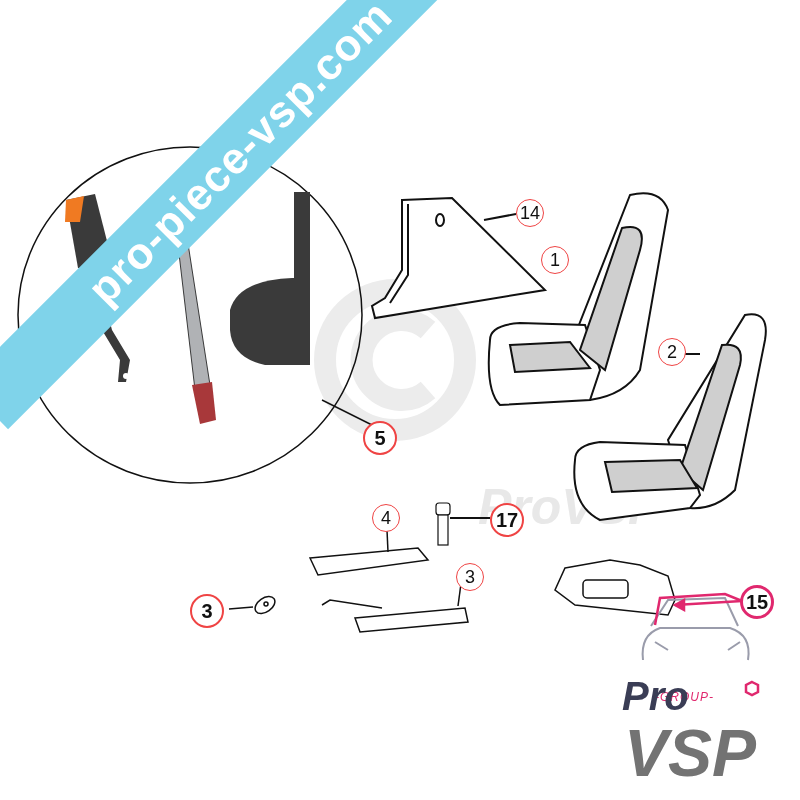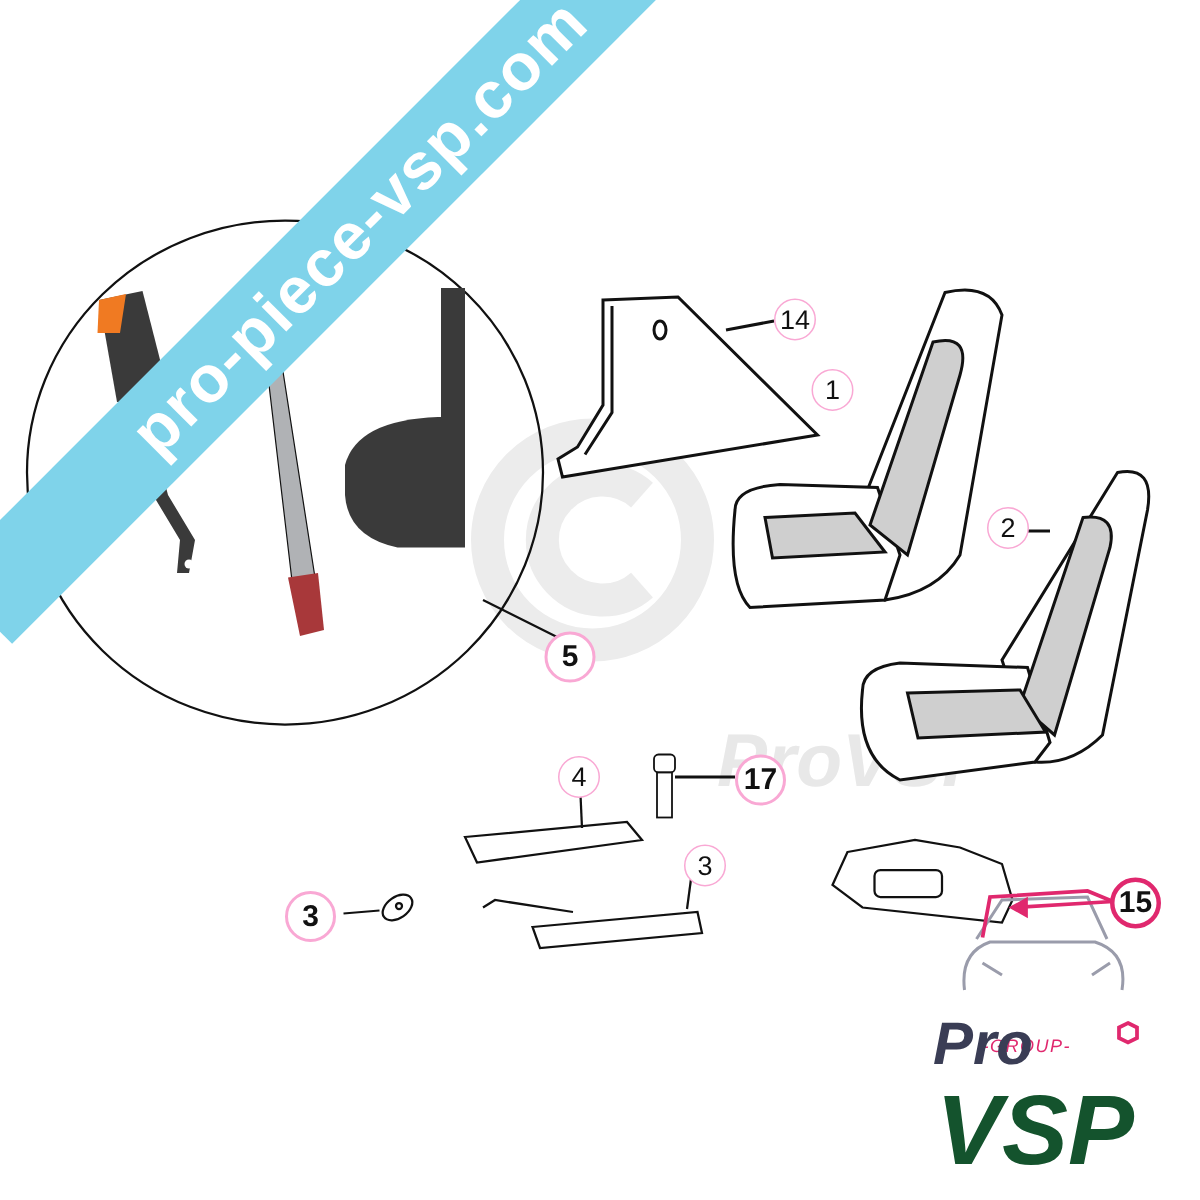--- a/index.html
+++ b/index.html
@@ -1,30 +1,30 @@
 <!DOCTYPE html>
 <html><head>
 <meta charset="utf-8">
 <style>
   html, body { margin:0; padding:0; background:#ffffff; }
   body { width:800px; height:800px; position:relative; overflow:hidden; font-family:"Liberation Sans", sans-serif; }
   .stage { position:absolute; left:0; top:0; width:800px; height:800px; }
-  .callout { position:absolute; width:34px; height:34px; border:2px solid #f9a8d4; border-radius:50%; background:#fff;
+  .callout { position:absolute; width:34px; height:34px; border:2px solid #ef4444; border-radius:50%; background:#fff;
     display:flex; align-items:center; justify-content:center; font-size:20px; color:#111; box-sizing:border-box; }
   .callout.thin { border-width:1.5px; font-weight:normal; font-size:18px; width:28px; height:28px; }
   .callout.bold { font-weight:bold; }
   .callout.pink { border:3px solid #e0286e; }
   .copyright-text { position:absolute; left:165px; top:490px; font-size:40px; color:#e8e8e8; letter-spacing:1px; font-weight:bold; }
   .copyright-brand { position:absolute; left:478px; top:478px; font-size:50px; color:#e8e8e8; font-style:italic; font-weight:bold; }
   .banner { position:absolute; left:-120px; top:120px; width:720px; height:64px; background:#7fd3ea;
     transform:rotate(-45deg); transform-origin:center; display:flex; align-items:center; justify-content:center; }
   .banner span { color:#ffffff; font-size:44px; font-weight:bold; letter-spacing:1px; white-space:nowrap; }
   .logo-group { position:absolute; left:620px; top:672px; font-size:12px; color:#e0286e; font-style:italic; letter-spacing:1px;margin-top:24px; }
   .logo-pro { position:absolute; left:622px; top:672px; font-size:40px; font-weight:bold; font-style:italic; color:#3a3d55; line-height:1; }
-  .logo-vsp { position:absolute; left:624px; top:720px; font-size:66px; font-weight:bold; font-style:italic; color:#14532d; line-height:1; }
+  .logo-vsp { position:absolute; left:624px; top:720px; font-size:66px; font-weight:bold; font-style:italic; color:#737373; line-height:1; }
 </style>
 </head>
 <body>
 
 <div class="stage">
 
   <svg style="position:absolute;left:310px;top:260px" width="170" height="200">
     <circle cx="85" cy="100" r="70" fill="none" stroke="#ececec" stroke-width="22"></circle>
     <path d="M118 70 A40 40 0 1 0 118 130" fill="none" stroke="#ececec" stroke-width="22"></path>
   </svg>

